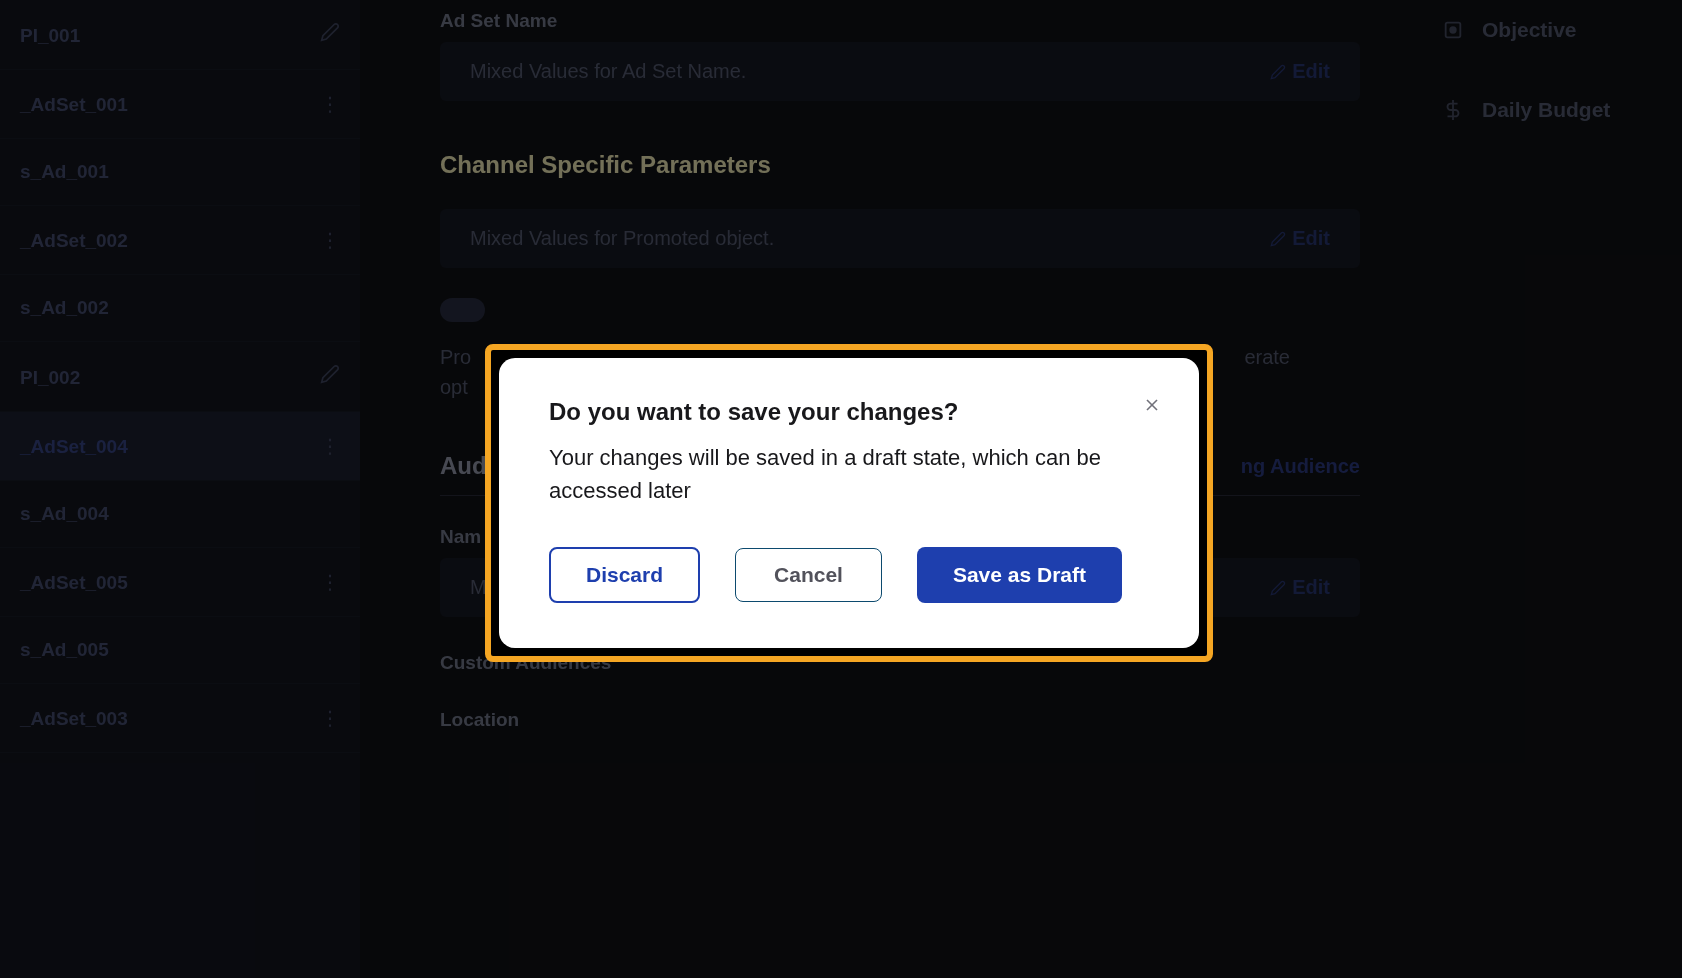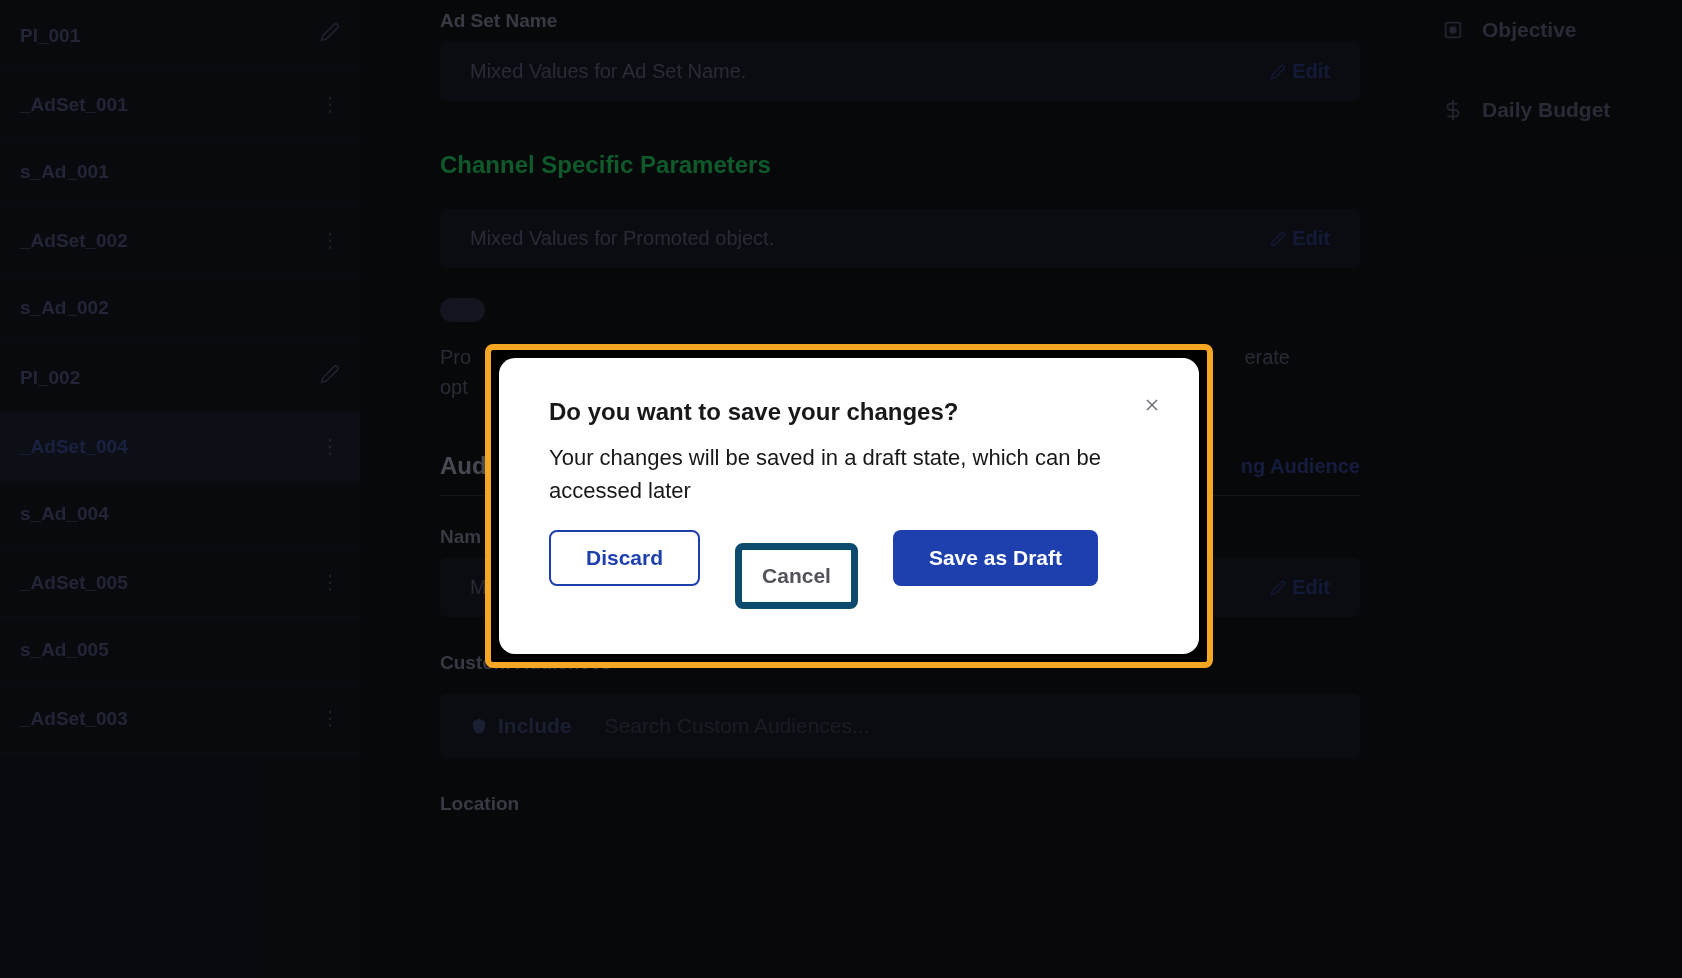--- a/index.html
+++ b/index.html
@@ -100,21 +100,21 @@
       cursor: pointer;
       font-weight: bold;
     }
     
     .edit-link svg {
       width: 16px;
       height: 16px;
     }
     
     .section-title {
-      color: #22c55e;
+      color: #fef9c3;
       font-size: 24px;
       font-weight: 700;
       margin-top: 50px;
       margin-bottom: 30px;
     }
     
     .helper-text {
       color: #5a6178;
       font-size: 20px;
       margin-top: 20px;
@@ -265,20 +265,21 @@
       font-size: 24px;
       font-weight: 700;
       color: #18181b;
       margin-bottom: 15px;
     }
     
     .modal-description {
       font-size: 22px;
       color: #18181b;
       line-height: 1.5;
+      margin-bottom: 40px;
       max-width: 570px;
     }
     
     .modal-actions {
       display: flex;
       gap: 35px;
       align-items: center;
     }
     
     .btn {
@@ -292,23 +293,22 @@
     
     .btn-discard {
       background: #fff;
       color: #1e3fae;
       border: 2px solid #1e3fae;
     }
     
     .btn-cancel {
       background: #fff;
       color: #52525b;
-      border: 7px solid #0c4a6e;
-      padding: 14px 20px;
-      margin-top: 36px;
+      border: 1px solid #0c4a6e;
+      padding: 14px 38px;
     }
     
     .btn-primary {
       background: #1e3fae;
       color: #fff;
       padding: 15px 35px;
     }
   </style>
 </head>
 <body>
@@ -408,29 +408,20 @@
     <span class="field-value">Mixed Values for Name.</span>
     <span class="edit-link">
       <svg viewBox="0 0 24 24" fill="none" stroke="currentColor" stroke-width="2">
           <path d="M17 3a2.828 2.828 0 1 1 4 4L7.5 20.5 2 22l1.5-5.5L17 3z"></path>
         </svg>
       <span>Edit</span>
     </span>
   </div>
   
   <div class="field-label" style="margin-top:35px;">Custom Audiences</div>
-  <div class="include-tag">
-    <span class="include-badge">
-      <svg width="18" height="18" viewBox="0 0 24 24" fill="currentColor">
-          <path d="M12 2l8 4v6c0 5.5-3.5 10-8 10s-8-4.5-8-10V6l8-4z"></path>
-        </svg>
-      <span>Include</span>
-    </span>
-    <span class="include-placeholder">Search Custom Audiences...</span>
-  </div>
   
   <div class="field-label" style="margin-top:35px;">Location</div>
 </div>
 
 <div class="right-panel">
   <div class="right-item">
     <span class="right-item-icon">
       <svg width="22" height="22" viewBox="0 0 24 24" fill="none" stroke="currentColor" stroke-width="2">
           <rect x="4" y="4" width="16" height="16" rx="2"></rect>
           <circle cx="12" cy="12" r="3" fill="currentColor"></circle>

